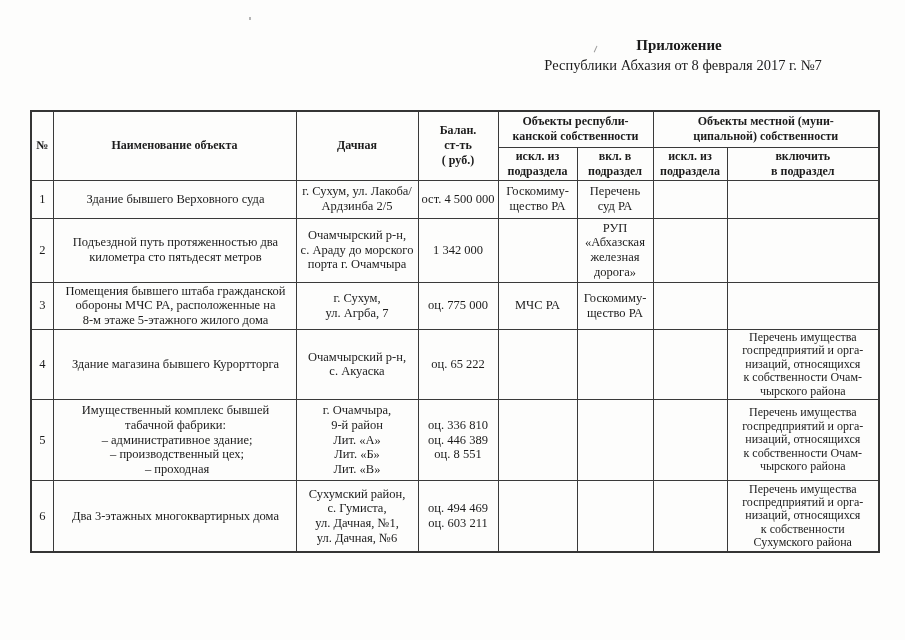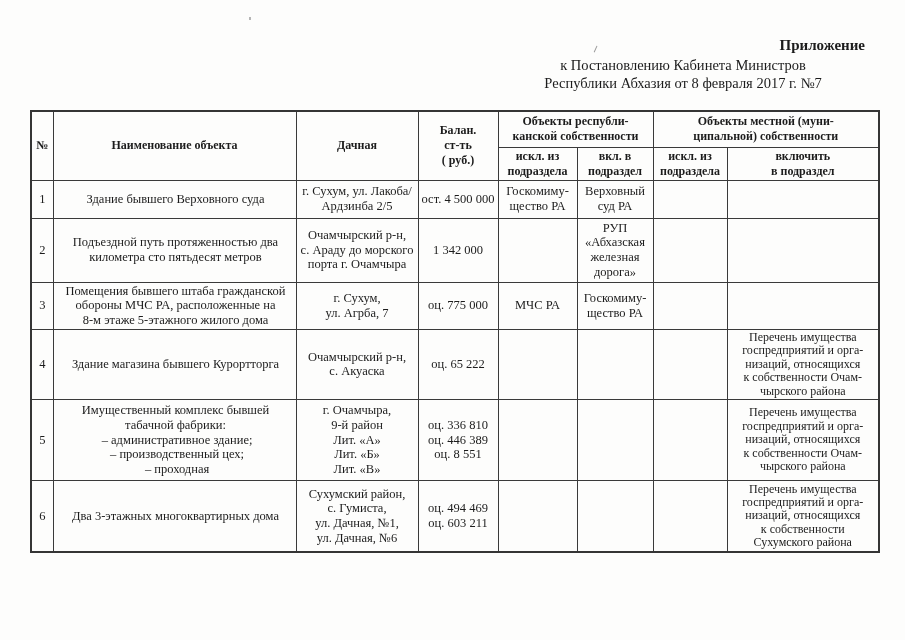--- a/index.html
+++ b/index.html
@@ -21,21 +21,21 @@
     top: 36px;
     right: 32px;
     width: 380px;
     text-align: center;
     font-size: 14.5px;
     line-height: 1.3;
   }
   .title-line-1 {
     font-weight: bold;
     font-size: 15px;
-    text-align: right;
+    text-align: center;
     padding-right: 8px;
   }
   
   .artifact {
     position: absolute;
     background: transparent;
   }
   .artifact-tick {
     top: 46px;
     left: 595px;
@@ -97,21 +97,20 @@
   tr.row-6 { height: 72px; }
 </style>
 </head>
 <body>
 
 <div class="artifact artifact-dot"></div>
 <div class="artifact artifact-tick"></div>
 
 <div class="title-block">
   <div class="title-line-1">Приложение</div>
-  <div class="title-line-2">к Постановлению Кабинета Министров</div>
   <div class="title-line-3">Республики Абхазия от 8 февраля 2017 г. №7</div>
 </div>
 
 <table class="doc-table">
   <colgroup>
     <col style="width:22px">
     <col style="width:243px">
     <col style="width:122px">
     <col style="width:80px">
     <col style="width:79px">
@@ -145,21 +144,21 @@
   </thead>
   <tbody>
     <tr class="row-1">
       <td class="cell-num">1</td>
       <td class="cell-name">Здание бывшего Верховного суда</td>
       <td class="cell-address">г. Сухум, ул. Лакоба/
 Ардзинба 2/5</td>
       <td class="cell-balance">ост. 4&nbsp;500&nbsp;000</td>
       <td class="cell-rep-excl">Госкомиму-
 щество РА</td>
-      <td class="cell-rep-incl">Верховный
+      <td class="cell-rep-incl">Перечень
 суд РА</td>
       <td class="cell-mun-excl"></td>
       <td class="cell-mun-incl"></td>
     </tr>
     <tr class="row-2">
       <td class="cell-num">2</td>
       <td class="cell-name">Подъездной путь протяженностью два
 километра сто пятьдесят метров</td>
       <td class="cell-address">Очамчырский р-н,
 с. Араду до морского

